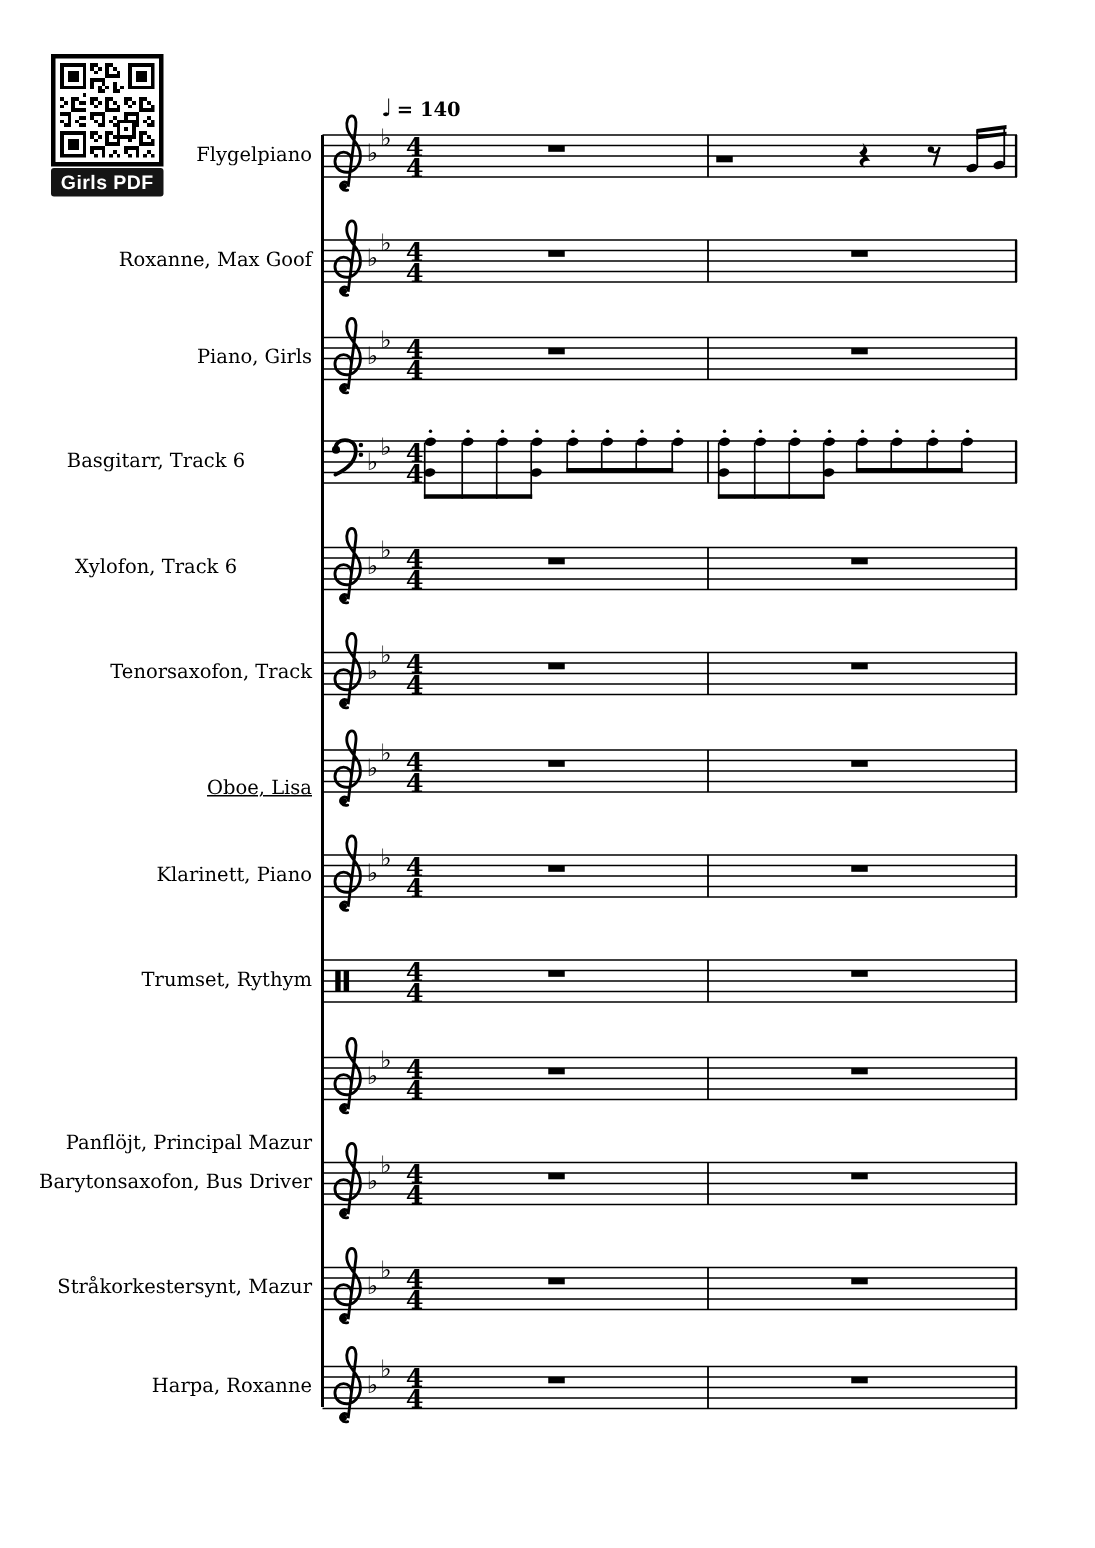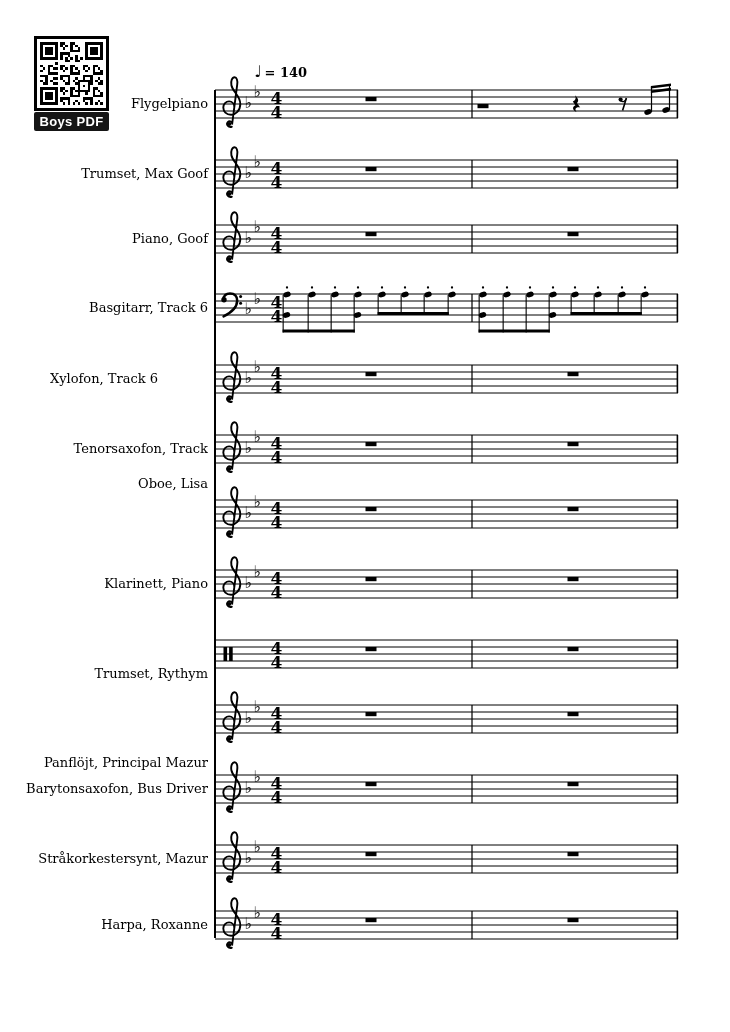--- a/index.html
+++ b/index.html
@@ -194,21 +194,21 @@
           <rect x="19" y="1" width="5" height="5" fill="#fff"></rect>
           <rect x="20" y="2" width="3" height="3" fill="#000"></rect>
           <rect x="0" y="18" width="7" height="7" fill="#000"></rect>
           <rect x="1" y="19" width="5" height="5" fill="#fff"></rect>
           <rect x="2" y="20" width="3" height="3" fill="#000"></rect>
           <rect x="15" y="15" width="5" height="5" fill="#000"></rect>
           <rect x="16" y="16" width="3" height="3" fill="#fff"></rect>
           <rect x="17" y="17" width="1" height="1" fill="#000"></rect>
         </svg>
     </div>
-    <div class="qr-label">Boys PDF</div>
+    <div class="qr-label">Girls PDF</div>
   </div>
 
   <div class="tempo">
     <span class="tnote">♩</span><span>= 140</span>
   </div>
 
   <div class="sysline"></div>
   <div id="staves">
       <div class="staff-label" style="top: 96px;">Flygelpiano</div>
       <svg class="staff-svg" viewBox="0 0 470 80" style="left: 210px; top: 62px;">
@@ -231,57 +231,57 @@
         <circle cx="410.6" cy="37.6" r="2.1" fill="#000"></circle>
         <path d="M 410.6,38.6 C 412.6,40.4 414.8,40.2 416.4,36.6" fill="none" stroke="#000" stroke-width="1.3"></path>
         <line x1="416.4" y1="36" x2="412.6" y2="48.5" stroke="#000" stroke-width="1.6"></line>
         <ellipse cx="438" cy="50" rx="3.8" ry="2.7" fill="#000" transform="rotate(-18 438 50)"></ellipse>
         <ellipse cx="456" cy="48" rx="3.8" ry="2.7" fill="#000" transform="rotate(-18 456 48)"></ellipse>
         <rect x="440.9" y="24.8" width="1.2" height="25.2" fill="#000"></rect>
         <rect x="458.9" y="22.2" width="1.2" height="25.8" fill="#000"></rect>
         <polygon points="440.9,24 461,21.4 461,24 440.9,26.6" fill="#000"></polygon>
         <polygon points="440.9,28.4 461,25.8 461,28.4 440.9,31" fill="#000"></polygon>
       </svg>
-      <div class="staff-label" style="top: 166px;">Trumset, Max Goof</div>
+      <div class="staff-label" style="top: 166px;">Roxanne, Max Goof</div>
       <svg class="staff-svg" viewBox="0 0 470 80" style="left: 210px; top: 132px;">
         <line x1="5" y1="28" x2="468" y2="28" stroke="#000" stroke-width="1"></line>
         <line x1="5" y1="35" x2="468" y2="35" stroke="#000" stroke-width="1"></line>
         <line x1="5" y1="42" x2="468" y2="42" stroke="#000" stroke-width="1"></line>
         <line x1="5" y1="49" x2="468" y2="49" stroke="#000" stroke-width="1"></line>
         <line x1="5" y1="56" x2="468" y2="56" stroke="#000" stroke-width="1"></line>
         <rect x="261.4" y="28" width="1.2" height="28" fill="#000"></rect>
         <rect x="466.6" y="28" width="1.6" height="28" fill="#000"></rect>
         <path d="M 21.8,64.8 C 18.2,65.6 15.8,62.4 17.8,60.2 C 19.6,58.3 22.6,59.7 22.1,62.5 L 27.2,22.6 C 27.8,18.2 26.6,15.2 24.6,15.2 C 22.1,15.2 20.6,19.2 21.4,23.2 C 22.8,30.2 30.3,33.4 30.3,42 C 30.3,48.8 25.5,52.8 21.1,52.8 C 16.2,52.8 13.3,49.3 13.3,45.6 C 13.3,41.9 16,39.4 19.1,39.4 C 22.2,39.4 24.3,41.9 24.3,44.9" fill="none" stroke="#000" stroke-width="1.9" stroke-linecap="round"></path>
         <circle cx="19.3" cy="62.1" r="2" fill="#000"></circle>
         <text x="34.5" y="45.5" font-size="16" font-family="&quot;DejaVu Sans&quot;,sans-serif">♭</text>
         <text x="43.5" y="35" font-size="16" font-family="&quot;DejaVu Sans&quot;,sans-serif">♭</text>
         <text x="66.5" y="41.8" font-size="17" font-weight="bold" text-anchor="middle" font-family="&quot;DejaVu Serif&quot;,serif">4</text>
         <text x="66.5" y="55.8" font-size="17" font-weight="bold" text-anchor="middle" font-family="&quot;DejaVu Serif&quot;,serif">4</text>
         <rect x="155.5" y="35" width="11" height="4.2" fill="#000"></rect>
         <rect x="357.5" y="35" width="11" height="4.2" fill="#000"></rect>
       </svg>
-      <div class="staff-label" style="top: 231px;">Piano, Goof</div>
+      <div class="staff-label" style="top: 231px;">Piano, Girls</div>
       <svg class="staff-svg" viewBox="0 0 470 80" style="left: 210px; top: 197px;">
         <line x1="5" y1="28" x2="468" y2="28" stroke="#000" stroke-width="1"></line>
         <line x1="5" y1="35" x2="468" y2="35" stroke="#000" stroke-width="1"></line>
         <line x1="5" y1="42" x2="468" y2="42" stroke="#000" stroke-width="1"></line>
         <line x1="5" y1="49" x2="468" y2="49" stroke="#000" stroke-width="1"></line>
         <line x1="5" y1="56" x2="468" y2="56" stroke="#000" stroke-width="1"></line>
         <rect x="261.4" y="28" width="1.2" height="28" fill="#000"></rect>
         <rect x="466.6" y="28" width="1.6" height="28" fill="#000"></rect>
         <path d="M 21.8,64.8 C 18.2,65.6 15.8,62.4 17.8,60.2 C 19.6,58.3 22.6,59.7 22.1,62.5 L 27.2,22.6 C 27.8,18.2 26.6,15.2 24.6,15.2 C 22.1,15.2 20.6,19.2 21.4,23.2 C 22.8,30.2 30.3,33.4 30.3,42 C 30.3,48.8 25.5,52.8 21.1,52.8 C 16.2,52.8 13.3,49.3 13.3,45.6 C 13.3,41.9 16,39.4 19.1,39.4 C 22.2,39.4 24.3,41.9 24.3,44.9" fill="none" stroke="#000" stroke-width="1.9" stroke-linecap="round"></path>
         <circle cx="19.3" cy="62.1" r="2" fill="#000"></circle>
         <text x="34.5" y="45.5" font-size="16" font-family="&quot;DejaVu Sans&quot;,sans-serif">♭</text>
         <text x="43.5" y="35" font-size="16" font-family="&quot;DejaVu Sans&quot;,sans-serif">♭</text>
         <text x="66.5" y="41.8" font-size="17" font-weight="bold" text-anchor="middle" font-family="&quot;DejaVu Serif&quot;,serif">4</text>
         <text x="66.5" y="55.8" font-size="17" font-weight="bold" text-anchor="middle" font-family="&quot;DejaVu Serif&quot;,serif">4</text>
         <rect x="155.5" y="35" width="11" height="4.2" fill="#000"></rect>
         <rect x="357.5" y="35" width="11" height="4.2" fill="#000"></rect>
       </svg>
-      <div class="staff-label" style="top: 300px;">Basgitarr, Track 6</div>
+      <div class="staff-label" style="top: 300px; text-align: center;">Basgitarr, Track 6</div>
       <svg class="staff-svg" viewBox="0 0 470 80" style="left: 210px; top: 266px;">
         <line x1="5" y1="28" x2="468" y2="28" stroke="#000" stroke-width="1"></line>
         <line x1="5" y1="35" x2="468" y2="35" stroke="#000" stroke-width="1"></line>
         <line x1="5" y1="42" x2="468" y2="42" stroke="#000" stroke-width="1"></line>
         <line x1="5" y1="49" x2="468" y2="49" stroke="#000" stroke-width="1"></line>
         <line x1="5" y1="56" x2="468" y2="56" stroke="#000" stroke-width="1"></line>
         <rect x="261.4" y="28" width="1.2" height="28" fill="#000"></rect>
         <rect x="466.6" y="28" width="1.6" height="28" fill="#000"></rect>
         <circle cx="14" cy="33.8" r="2.7" fill="#000"></circle>
         <path d="M 13.6,33.8 C 13.2,29.6 16.4,27.4 20,27.4 C 24.6,27.4 27.2,30.4 27.2,34.6 C 27.2,41.8 20.2,47.2 13.6,50.4" fill="none" stroke="#000" stroke-width="2.5" stroke-linecap="round"></path>
@@ -377,21 +377,21 @@
         <rect x="466.6" y="28" width="1.6" height="28" fill="#000"></rect>
         <path d="M 21.8,64.8 C 18.2,65.6 15.8,62.4 17.8,60.2 C 19.6,58.3 22.6,59.7 22.1,62.5 L 27.2,22.6 C 27.8,18.2 26.6,15.2 24.6,15.2 C 22.1,15.2 20.6,19.2 21.4,23.2 C 22.8,30.2 30.3,33.4 30.3,42 C 30.3,48.8 25.5,52.8 21.1,52.8 C 16.2,52.8 13.3,49.3 13.3,45.6 C 13.3,41.9 16,39.4 19.1,39.4 C 22.2,39.4 24.3,41.9 24.3,44.9" fill="none" stroke="#000" stroke-width="1.9" stroke-linecap="round"></path>
         <circle cx="19.3" cy="62.1" r="2" fill="#000"></circle>
         <text x="34.5" y="45.5" font-size="16" font-family="&quot;DejaVu Sans&quot;,sans-serif">♭</text>
         <text x="43.5" y="35" font-size="16" font-family="&quot;DejaVu Sans&quot;,sans-serif">♭</text>
         <text x="66.5" y="41.8" font-size="17" font-weight="bold" text-anchor="middle" font-family="&quot;DejaVu Serif&quot;,serif">4</text>
         <text x="66.5" y="55.8" font-size="17" font-weight="bold" text-anchor="middle" font-family="&quot;DejaVu Serif&quot;,serif">4</text>
         <rect x="155.5" y="35" width="11" height="4.2" fill="#000"></rect>
         <rect x="357.5" y="35" width="11" height="4.2" fill="#000"></rect>
       </svg>
-      <div class="staff-label" style="top: 476px;">Oboe, Lisa</div>
+      <div class="staff-label" style="top: 518px; text-decoration: underline;">Oboe, Lisa</div>
       <svg class="staff-svg" viewBox="0 0 470 80" style="left: 210px; top: 472px;">
         <line x1="5" y1="28" x2="468" y2="28" stroke="#000" stroke-width="1"></line>
         <line x1="5" y1="35" x2="468" y2="35" stroke="#000" stroke-width="1"></line>
         <line x1="5" y1="42" x2="468" y2="42" stroke="#000" stroke-width="1"></line>
         <line x1="5" y1="49" x2="468" y2="49" stroke="#000" stroke-width="1"></line>
         <line x1="5" y1="56" x2="468" y2="56" stroke="#000" stroke-width="1"></line>
         <rect x="261.4" y="28" width="1.2" height="28" fill="#000"></rect>
         <rect x="466.6" y="28" width="1.6" height="28" fill="#000"></rect>
         <path d="M 21.8,64.8 C 18.2,65.6 15.8,62.4 17.8,60.2 C 19.6,58.3 22.6,59.7 22.1,62.5 L 27.2,22.6 C 27.8,18.2 26.6,15.2 24.6,15.2 C 22.1,15.2 20.6,19.2 21.4,23.2 C 22.8,30.2 30.3,33.4 30.3,42 C 30.3,48.8 25.5,52.8 21.1,52.8 C 16.2,52.8 13.3,49.3 13.3,45.6 C 13.3,41.9 16,39.4 19.1,39.4 C 22.2,39.4 24.3,41.9 24.3,44.9" fill="none" stroke="#000" stroke-width="1.9" stroke-linecap="round"></path>
         <circle cx="19.3" cy="62.1" r="2" fill="#000"></circle>
@@ -413,21 +413,21 @@
         <rect x="466.6" y="28" width="1.6" height="28" fill="#000"></rect>
         <path d="M 21.8,64.8 C 18.2,65.6 15.8,62.4 17.8,60.2 C 19.6,58.3 22.6,59.7 22.1,62.5 L 27.2,22.6 C 27.8,18.2 26.6,15.2 24.6,15.2 C 22.1,15.2 20.6,19.2 21.4,23.2 C 22.8,30.2 30.3,33.4 30.3,42 C 30.3,48.8 25.5,52.8 21.1,52.8 C 16.2,52.8 13.3,49.3 13.3,45.6 C 13.3,41.9 16,39.4 19.1,39.4 C 22.2,39.4 24.3,41.9 24.3,44.9" fill="none" stroke="#000" stroke-width="1.9" stroke-linecap="round"></path>
         <circle cx="19.3" cy="62.1" r="2" fill="#000"></circle>
         <text x="34.5" y="45.5" font-size="16" font-family="&quot;DejaVu Sans&quot;,sans-serif">♭</text>
         <text x="43.5" y="35" font-size="16" font-family="&quot;DejaVu Sans&quot;,sans-serif">♭</text>
         <text x="66.5" y="41.8" font-size="17" font-weight="bold" text-anchor="middle" font-family="&quot;DejaVu Serif&quot;,serif">4</text>
         <text x="66.5" y="55.8" font-size="17" font-weight="bold" text-anchor="middle" font-family="&quot;DejaVu Serif&quot;,serif">4</text>
         <rect x="155.5" y="35" width="11" height="4.2" fill="#000"></rect>
         <rect x="357.5" y="35" width="11" height="4.2" fill="#000"></rect>
       </svg>
-      <div class="staff-label" style="top: 646px; margin-top: 20px;">Trumset, Rythym</div>
+      <div class="staff-label" style="top: 646px;">Trumset, Rythym</div>
       <svg class="staff-svg" viewBox="0 0 470 80" style="left: 210px; top: 612px;">
         <line x1="5" y1="28" x2="468" y2="28" stroke="#000" stroke-width="1"></line>
         <line x1="5" y1="35" x2="468" y2="35" stroke="#000" stroke-width="1"></line>
         <line x1="5" y1="42" x2="468" y2="42" stroke="#000" stroke-width="1"></line>
         <line x1="5" y1="49" x2="468" y2="49" stroke="#000" stroke-width="1"></line>
         <line x1="5" y1="56" x2="468" y2="56" stroke="#000" stroke-width="1"></line>
         <rect x="261.4" y="28" width="1.2" height="28" fill="#000"></rect>
         <rect x="466.6" y="28" width="1.6" height="28" fill="#000"></rect>
         <rect x="13.5" y="35" width="3.6" height="14" fill="#000"></rect>
         <rect x="19.1" y="35" width="3.6" height="14" fill="#000"></rect>

